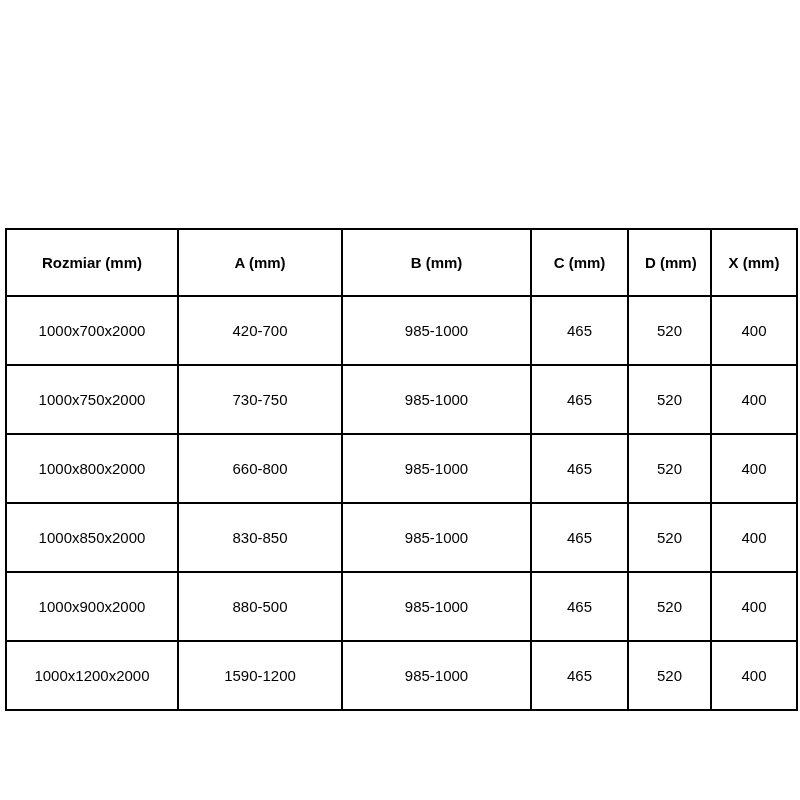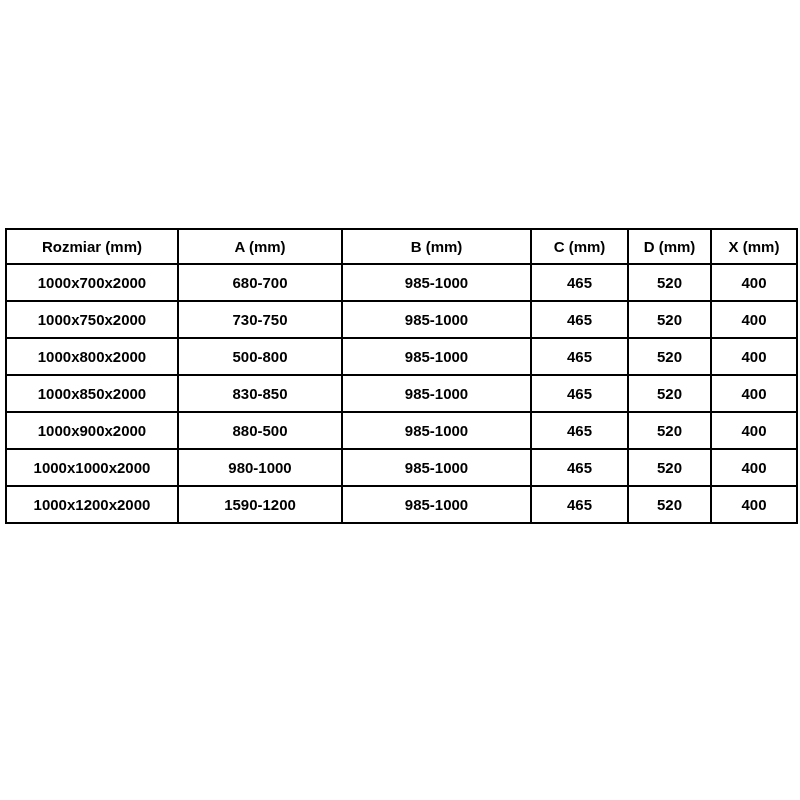--- a/index.html
+++ b/index.html
@@ -31,35 +31,35 @@
   table.size-table col.col-1 { width: 164px; }
   table.size-table col.col-2 { width: 189px; }
   table.size-table col.col-3 { width: 97px; }
   table.size-table col.col-4 { width: 83px; }
   table.size-table col.col-5 { width: 86px; }
   table.size-table th,
   table.size-table td {
     border: 2px solid #000000;
     text-align: center;
     vertical-align: middle;
-    padding: 0;
+    padding: 16px;
     font-size: 15px;
     line-height: 1;
     background: #ffffff;
     overflow: hidden;
     white-space: nowrap;
     margin-top: 20px;
   }
   table.size-table th {
     height: 33px;
     font-weight: bold;
   }
   table.size-table td {
     height: 35px;
-    font-weight: bold;
+    font-weight: normal;
   }
 </style>
 </head>
 <body>
 
 <div class="page">
   <div class="table-wrap">
     <table class="size-table">
       <colgroup>
           <col class="col-0">
@@ -75,37 +75,37 @@
             <th>A (mm)</th>
             <th>B (mm)</th>
             <th>C (mm)</th>
             <th>D (mm)</th>
             <th>X (mm)</th>
           </tr>
       </thead>
       <tbody>
           <tr>
             <td>1000x700x2000</td>
-            <td>680-700</td>
+            <td>420-700</td>
             <td>985-1000</td>
             <td>465</td>
             <td>520</td>
             <td>400</td>
           </tr>
           <tr>
             <td>1000x750x2000</td>
             <td>730-750</td>
             <td>985-1000</td>
             <td>465</td>
             <td>520</td>
             <td>400</td>
           </tr>
           <tr>
             <td>1000x800x2000</td>
-            <td>500-800</td>
+            <td>660-800</td>
             <td>985-1000</td>
             <td>465</td>
             <td>520</td>
             <td>400</td>
           </tr>
           <tr>
             <td>1000x850x2000</td>
             <td>830-850</td>
             <td>985-1000</td>
             <td>465</td>
@@ -114,28 +114,20 @@
           </tr>
           <tr>
             <td>1000x900x2000</td>
             <td>880-500</td>
             <td>985-1000</td>
             <td>465</td>
             <td>520</td>
             <td>400</td>
           </tr>
           <tr>
-            <td>1000x1000x2000</td>
-            <td>980-1000</td>
-            <td>985-1000</td>
-            <td>465</td>
-            <td>520</td>
-            <td>400</td>
-          </tr>
-          <tr>
             <td>1000x1200x2000</td>
             <td>1590-1200</td>
             <td>985-1000</td>
             <td>465</td>
             <td>520</td>
             <td>400</td>
           </tr>
         </tbody>
     </table>
   </div>

